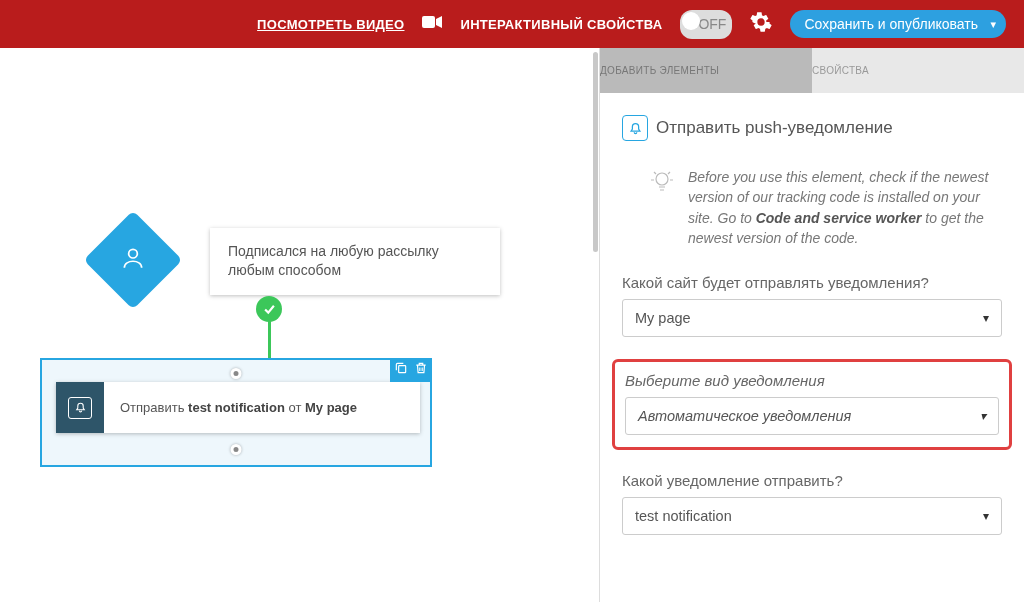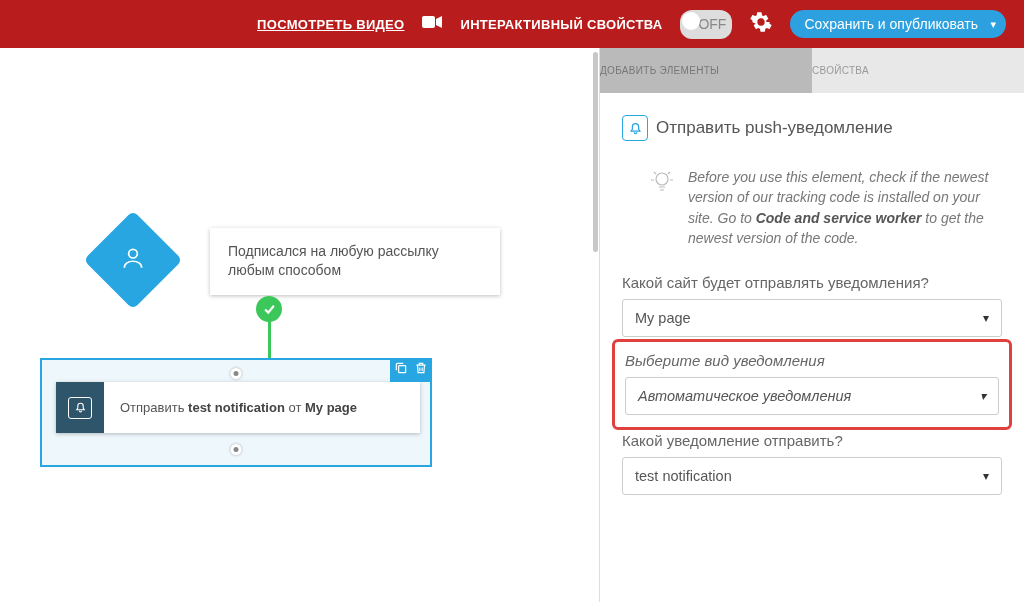--- a/index.html
+++ b/index.html
@@ -27,21 +27,21 @@
 .panel { padding: 22px 22px; overflow-y: auto; flex: 1; }
 .section-header { display: flex; align-items: center; gap: 8px; margin-bottom: 26px; }
 .section-icon { width: 26px; height: 26px; border: 1.5px solid #27a6e1; border-radius: 4px; display: flex; align-items: center; justify-content: center; color: #27a6e1; }
 .section-title { font-size: 17px; color: #555; }
 
 .hint-block { display: flex; gap: 14px; margin-bottom: 26px; padding-left: 28px; }
 .hint-icon { color: #aaa; flex-shrink: 0; margin-top: 2px; }
 .hint-text { font-size: 14px; color: #777; line-height: 1.45; font-style: italic; }
 .hint-text b { color: #555; font-weight: 700; }
 
-.field-group { margin-bottom: 2px; }
+.field-group { margin-bottom: 22px; }
 .field-group.highlight { border: 3px solid #e04040; border-radius: 6px; padding: 10px 10px 12px; margin-left: -10px; margin-right: -10px; font-style: italic; }
 .field-label { font-size: 15px; color: #666; margin-bottom: 8px; }
 .select { border: 1px solid #ccc; border-radius: 3px; padding: 10px 12px; font-size: 14.5px; color: #555; display: flex; justify-content: space-between; align-items: center; cursor: pointer; background: #fff; }
 .select::after { content: "▾"; color: #333; font-size: 12px; }
 
 
 .diamond-node { position: absolute; left: 98px; top: 177px; display: flex; align-items: flex-end; gap: 48px; }
 .diamond { width: 70px; height: 70px; background: #27a6e1; transform: rotate(45deg); display: flex; align-items: center; justify-content: center; border-radius: 6px; }
 .diamond-inner { transform: rotate(-45deg); color: #fff; }
 .trigger-card { background: #fff; box-shadow: 0 1px 4px rgba(0,0,0,0.25); padding: 14px 22px 14px 18px; margin-left: -6px; font-size: 14px; color: #555; line-height: 1.4; width: 290px; }

